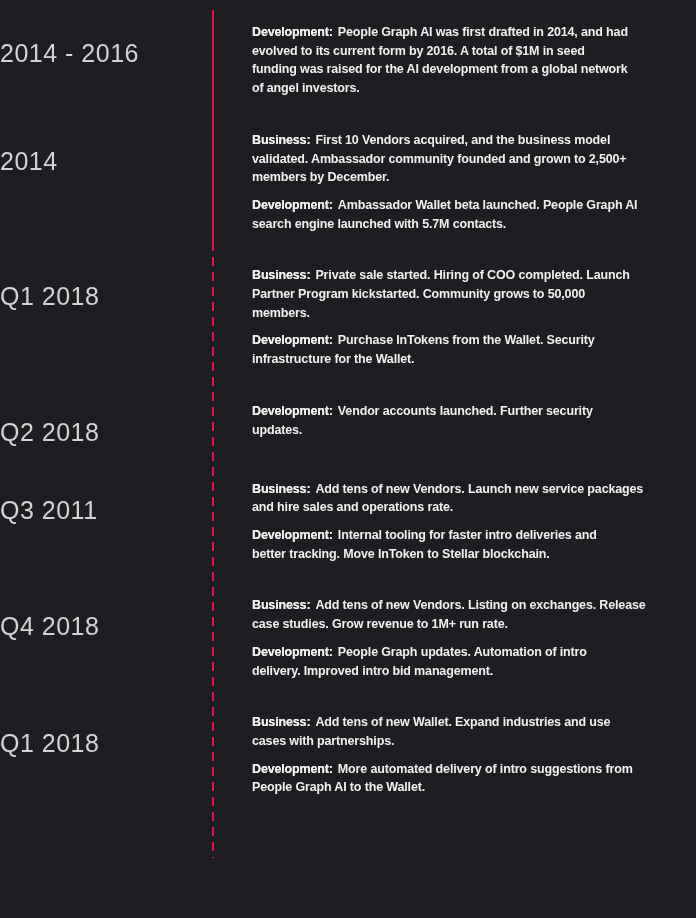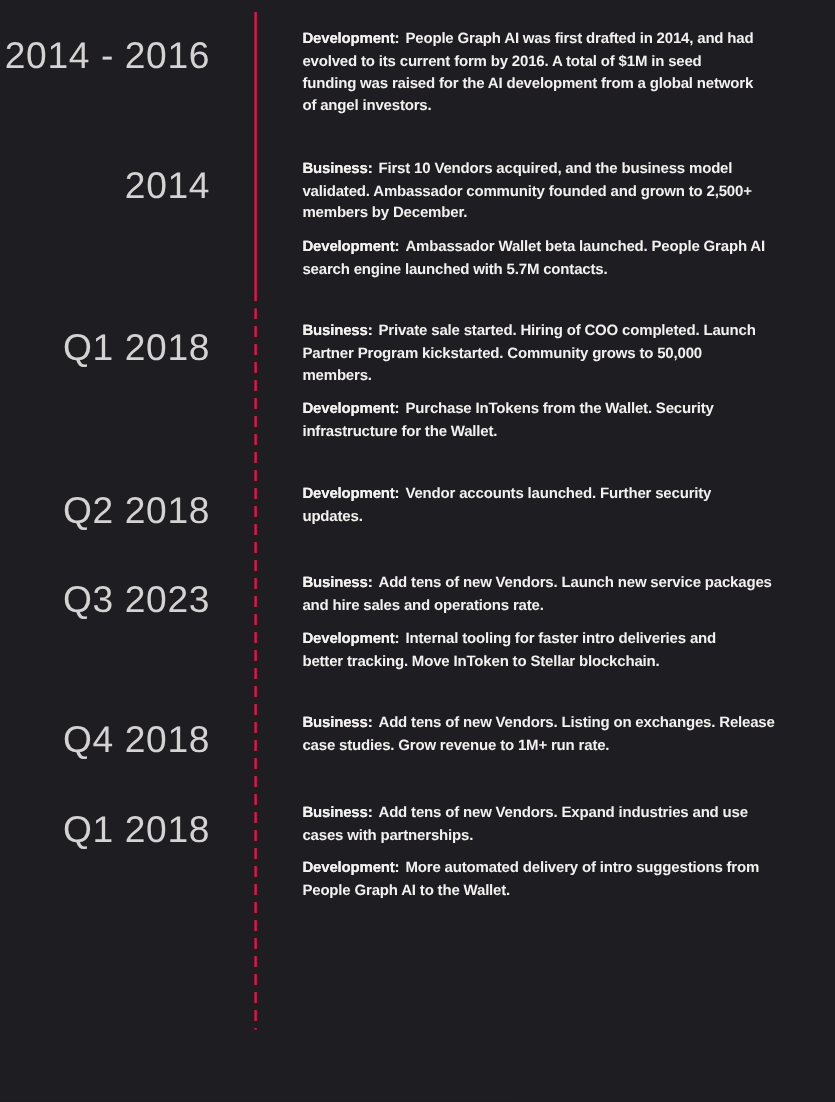--- a/index.html
+++ b/index.html
@@ -43,26 +43,27 @@
   }
   .row {
     display: flex;
     align-items: flex-start;
     margin-bottom: 33px;
   }
   .period {
     width: 213px;
     flex: 0 0 213px;
     padding: 6px 38px 0 0;
-    text-align: right;
-    font-size: 31px;
+    text-align: left;
+    font-size: 25px;
     line-height: 1.15;
     font-weight: 300;
     letter-spacing: 0.5px;
     color: var(--period-color);
+    margin-top: 10px;
   }
   .entries {
     flex: 1;
     padding: 0 26px 0 39px;
   }
   .entry {
     margin: 0 0 9px 0;
     white-space: pre-line;
     color: var(--body-color);
     font-size: 12.5px;
@@ -117,40 +118,42 @@
 
   <div class="row">
     <div class="period">Q2 2018</div>
     <div class="entries">
           <p class="entry"><span class="elabel">Development:</span><span class="etext">Vendor accounts launched. Further security
 updates.</span></p>
         </div>
   </div>
 
   <div class="row">
-    <div class="period">Q3 2023</div>
+    <div class="period">Q3 2011</div>
     <div class="entries">
           <p class="entry"><span class="elabel">Business:</span><span class="etext">Add tens of new Vendors. Launch new service packages
 and hire sales and operations rate.</span></p>
           <p class="entry"><span class="elabel">Development:</span><span class="etext">Internal tooling for faster intro deliveries and
 better tracking. Move InToken to Stellar blockchain.</span></p>
         </div>
   </div>
 
   <div class="row">
     <div class="period">Q4 2018</div>
     <div class="entries">
           <p class="entry"><span class="elabel">Business:</span><span class="etext">Add tens of new Vendors. Listing on exchanges. Release
 case studies. Grow revenue to 1M+ run rate.</span></p>
+          <p class="entry"><span class="elabel">Development:</span><span class="etext">People Graph updates. Automation of intro
+delivery. Improved intro bid management.</span></p>
         </div>
   </div>
 
   <div class="row">
     <div class="period">Q1 2018</div>
     <div class="entries">
-          <p class="entry"><span class="elabel">Business:</span><span class="etext">Add tens of new Vendors. Expand industries and use
+          <p class="entry"><span class="elabel">Business:</span><span class="etext">Add tens of new Wallet. Expand industries and use
 cases with partnerships.</span></p>
           <p class="entry"><span class="elabel">Development:</span><span class="etext">More automated delivery of intro suggestions from
 People Graph AI to the Wallet.</span></p>
         </div>
   </div>
 </div>
 </div>
 
 </body></html>

